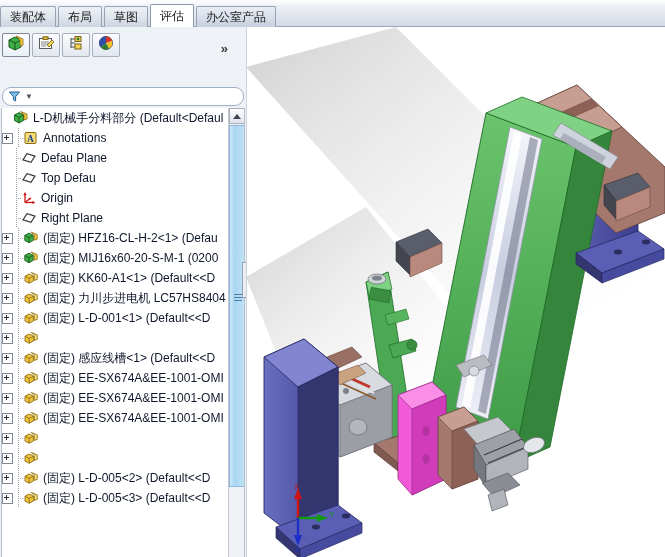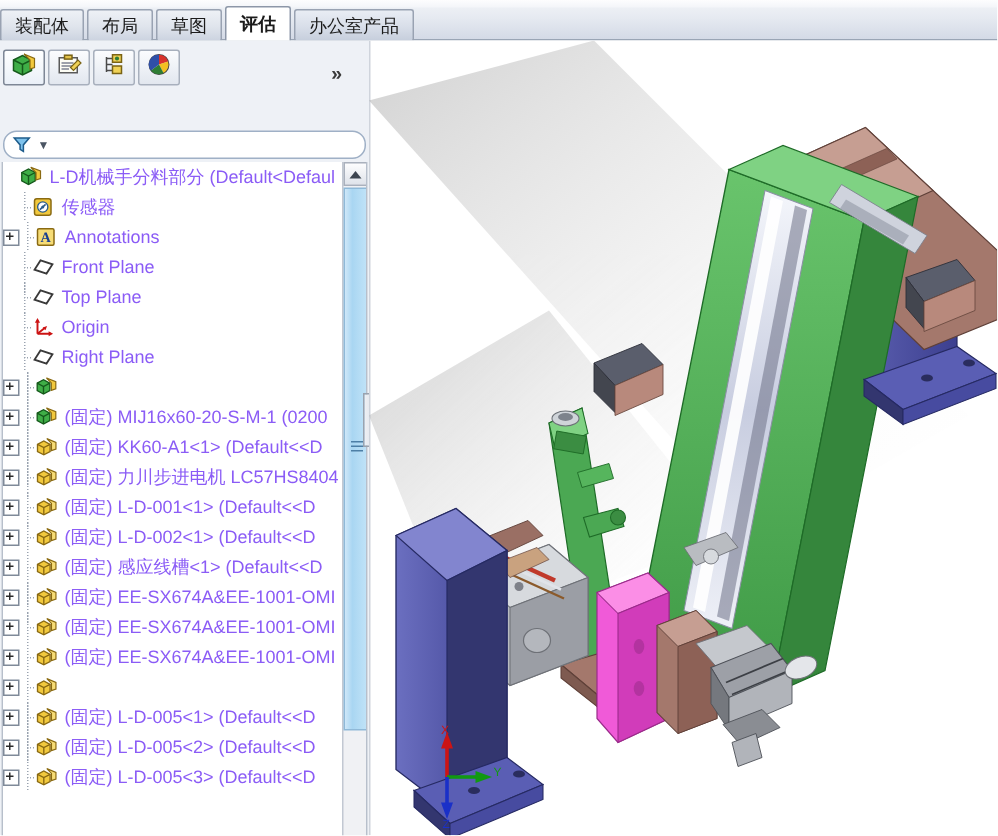--- a/index.html
+++ b/index.html
@@ -27,21 +27,20 @@
     border:1px solid #99a2b2;border-bottom:none;
     border-radius:2px 2px 0 0;
     white-space:nowrap;
     box-sizing:border-box;
   }
   .tab.active{
     background:#ffffff;
     border-color:#8d97a8;
     height:23px;line-height:22px;
     z-index:4;
-    font-weight:bold;
   }
   .tab.endtab{background:linear-gradient(to bottom,#e9edf4 0%,#d8dee9 55%,#c6cedc 100%);margin-top:36px;}
   .tabstrip .tabfill{
     position:absolute;left:0;top:0;width:665px;height:5px;
     background:linear-gradient(to bottom,#fdfdfe,#f3f5f9);
   }
 
   
   .leftpanel{
     position:absolute;left:0;top:27px;width:246px;height:530px;
@@ -76,21 +75,21 @@
 
   
   .treewrap{
     position:absolute;left:1px;top:81px;width:244px;height:466px;
     background:#ffffff;border:1px solid #b7bfcb;border-top:none;
     box-sizing:border-box;overflow:hidden;
   }
   .tree{position:absolute;left:0;top:0;width:228px;height:466px;overflow:hidden;}
   .row{
     position:relative;height:20px;display:flex;align-items:center;
-    font-size:12px;color:#8b5cf6;white-space:nowrap;
+    font-size:12px;color:#0f172a;white-space:nowrap;
   }
   .row .txt{overflow:hidden;text-overflow:clip;}
   .plus{
     width:9px;height:9px;border:1px solid #7f8a99;background:#fff;
     display:inline-block;position:relative;flex:0 0 auto;
     margin-right:2px;
   }
   .plus:before{content:"";position:absolute;left:1px;top:3px;width:5px;height:1px;background:#2b2b2b;}
   .plus:after{content:"";position:absolute;left:3px;top:1px;width:1px;height:5px;background:#2b2b2b;}
   .nob{width:9px;height:9px;display:inline-block;flex:0 0 auto;margin-right:2px;}
@@ -224,54 +223,43 @@
             <span class="nob"></span>
             <span class="icn"><svg width="16" height="16" viewBox="0 0 16 16">
                 <path d="M1.5 5 L6 2.6 L10.5 5 L10.5 10.5 L6 13 L1.5 10.5 Z" fill="#3fae47" stroke="#15591b" stroke-width="0.9"></path>
                 <path d="M1.5 5 L6 7.4 L10.5 5" fill="none" stroke="#15591b" stroke-width="0.9"></path>
                 <path d="M6 7.4 L6 13" stroke="#15591b" stroke-width="0.9"></path>
                 <path d="M7.5 1.5 L14 4 L14 9 L11 10 L11 5 Z" fill="#f2c93e" stroke="#8a6a12" stroke-width="0.8"></path>
               </svg></span>
             <span class="txt">L-D机械手分料部分  (Default&lt;Defaul</span>
           </div>
           <div class="row">
-            <span class="nob"></span>
-            <span class="dotline dash"></span>
-            <span class="icn"><svg width="16" height="16" viewBox="0 0 16 16">
-                <rect x="2" y="2.5" width="11" height="11" rx="1.5" fill="#f2c93e" stroke="#8a6a12" stroke-width="1"></rect>
-                <circle cx="7.5" cy="8" r="3.4" fill="#ffffff" stroke="#2a5c8d" stroke-width="0.9"></circle>
-                <path d="M5.6 9.8 L9.4 6.2" stroke="#2a5c8d" stroke-width="1.1"></path>
-                <circle cx="7.5" cy="8" r="1" fill="#2a5c8d"></circle>
-              </svg></span>
-            <span class="txt">传感器</span>
-          </div>
-          <div class="row">
             <span class="plus"></span>
             <span class="dotline dash"></span>
             <span class="icn"><svg width="16" height="16" viewBox="0 0 16 16">
                 <rect x="2" y="2.5" width="11" height="11" rx="1" fill="#f6dc76" stroke="#8a6a12" stroke-width="1"></rect>
                 <text x="7.5" y="11.6" text-anchor="middle" font-size="9.5" font-family="Liberation Serif, serif" font-weight="bold" fill="#1a3f8f">A</text>
               </svg></span>
             <span class="txt">Annotations</span>
           </div>
           <div class="row">
             <span class="nob"></span>
             <span class="dotline dash"></span>
             <span class="icn"><svg width="16" height="16" viewBox="0 0 16 16">
                 <polygon points="2,9.8 6,3.6 14,6.2 10,12.4" fill="none" stroke="#3a3a3a" stroke-width="1.2"></polygon>
               </svg></span>
-            <span class="txt">Front Plane</span>
+            <span class="txt">Defau Plane</span>
           </div>
           <div class="row">
             <span class="nob"></span>
             <span class="dotline dash"></span>
             <span class="icn"><svg width="16" height="16" viewBox="0 0 16 16">
                 <polygon points="2,9.8 6,3.6 14,6.2 10,12.4" fill="none" stroke="#3a3a3a" stroke-width="1.2"></polygon>
               </svg></span>
-            <span class="txt">Top Plane</span>
+            <span class="txt">Top Defau</span>
           </div>
           <div class="row">
             <span class="nob"></span>
             <span class="dotline dash"></span>
             <span class="icn"><svg width="16" height="16" viewBox="0 0 16 16">
                 <line x1="4" y1="12.5" x2="4" y2="3.5" stroke="#cc1414" stroke-width="1.3"></line>
                 <polygon points="4,2 2.3,5.2 5.7,5.2" fill="#cc1414"></polygon>
                 <line x1="4" y1="12.5" x2="13" y2="12.5" stroke="#cc1414" stroke-width="1.3"></line>
                 <polygon points="14.4,12.5 11.4,10.9 11.4,14.1" fill="#cc1414"></polygon>
                 <line x1="4" y1="12.5" x2="9" y2="8.5" stroke="#cc1414" stroke-width="1.2"></line>
@@ -289,20 +277,21 @@
           </div>
           <div class="row">
             <span class="plus"></span>
             <span class="dotline dash"></span>
             <span class="icn"><svg width="16" height="16" viewBox="0 0 16 16">
                 <path d="M1.8 5.4 L6 3.1 L10.2 5.4 L10.2 10.4 L6 12.7 L1.8 10.4 Z" fill="#3fae47" stroke="#15591b" stroke-width="0.9"></path>
                 <path d="M1.8 5.4 L6 7.7 L10.2 5.4" fill="none" stroke="#15591b" stroke-width="0.9"></path>
                 <path d="M6 7.7 L6 12.7" stroke="#15591b" stroke-width="0.9"></path>
                 <path d="M8 2 L14.2 4.5 L14.2 9.2 L11.2 10.2 L11.2 5.3 Z" fill="#f2c93e" stroke="#8a6a12" stroke-width="0.8"></path>
               </svg></span>
+            <span class="txt">(固定) HFZ16-CL-H-2&lt;1&gt;  (Defau</span>
           </div>
           <div class="row">
             <span class="plus"></span>
             <span class="dotline dash"></span>
             <span class="icn"><svg width="16" height="16" viewBox="0 0 16 16">
                 <path d="M1.8 5.4 L6 3.1 L10.2 5.4 L10.2 10.4 L6 12.7 L1.8 10.4 Z" fill="#3fae47" stroke="#15591b" stroke-width="0.9"></path>
                 <path d="M1.8 5.4 L6 7.7 L10.2 5.4" fill="none" stroke="#15591b" stroke-width="0.9"></path>
                 <path d="M6 7.7 L6 12.7" stroke="#15591b" stroke-width="0.9"></path>
                 <path d="M8 2 L14.2 4.5 L14.2 9.2 L11.2 10.2 L11.2 5.3 Z" fill="#f2c93e" stroke="#8a6a12" stroke-width="0.8"></path>
               </svg></span>
@@ -343,21 +332,20 @@
           </div>
           <div class="row">
             <span class="plus"></span>
             <span class="dotline dash"></span>
             <span class="icn"><svg width="16" height="16" viewBox="0 0 16 16">
                 <path d="M2 6.2 L6.2 4 L10.4 6.2 L10.4 11 L6.2 13.2 L2 11 Z" fill="#f2c93e" stroke="#8a6a12" stroke-width="0.9"></path>
                 <path d="M2 6.2 L6.2 8.4 L10.4 6.2" fill="none" stroke="#8a6a12" stroke-width="0.9"></path>
                 <path d="M6.2 8.4 L6.2 13.2" stroke="#8a6a12" stroke-width="0.9"></path>
                 <path d="M8.2 2.4 L14.3 4.9 L14.3 9.4 L11.3 10.4 L11.3 5.6 Z" fill="#f6dc76" stroke="#8a6a12" stroke-width="0.8"></path>
               </svg></span>
-            <span class="txt">(固定) L-D-002&lt;1&gt;  (Default&lt;&lt;D</span>
           </div>
           <div class="row">
             <span class="plus"></span>
             <span class="dotline dash"></span>
             <span class="icn"><svg width="16" height="16" viewBox="0 0 16 16">
                 <path d="M2 6.2 L6.2 4 L10.4 6.2 L10.4 11 L6.2 13.2 L2 11 Z" fill="#f2c93e" stroke="#8a6a12" stroke-width="0.9"></path>
                 <path d="M2 6.2 L6.2 8.4 L10.4 6.2" fill="none" stroke="#8a6a12" stroke-width="0.9"></path>
                 <path d="M6.2 8.4 L6.2 13.2" stroke="#8a6a12" stroke-width="0.9"></path>
                 <path d="M8.2 2.4 L14.3 4.9 L14.3 9.4 L11.3 10.4 L11.3 5.6 Z" fill="#f6dc76" stroke="#8a6a12" stroke-width="0.8"></path>
               </svg></span>
@@ -408,21 +396,20 @@
           </div>
           <div class="row">
             <span class="plus"></span>
             <span class="dotline dash"></span>
             <span class="icn"><svg width="16" height="16" viewBox="0 0 16 16">
                 <path d="M2 6.2 L6.2 4 L10.4 6.2 L10.4 11 L6.2 13.2 L2 11 Z" fill="#f2c93e" stroke="#8a6a12" stroke-width="0.9"></path>
                 <path d="M2 6.2 L6.2 8.4 L10.4 6.2" fill="none" stroke="#8a6a12" stroke-width="0.9"></path>
                 <path d="M6.2 8.4 L6.2 13.2" stroke="#8a6a12" stroke-width="0.9"></path>
                 <path d="M8.2 2.4 L14.3 4.9 L14.3 9.4 L11.3 10.4 L11.3 5.6 Z" fill="#f6dc76" stroke="#8a6a12" stroke-width="0.8"></path>
               </svg></span>
-            <span class="txt">(固定) L-D-005&lt;1&gt;  (Default&lt;&lt;D</span>
           </div>
           <div class="row">
             <span class="plus"></span>
             <span class="dotline dash"></span>
             <span class="icn"><svg width="16" height="16" viewBox="0 0 16 16">
                 <path d="M2 6.2 L6.2 4 L10.4 6.2 L10.4 11 L6.2 13.2 L2 11 Z" fill="#f2c93e" stroke="#8a6a12" stroke-width="0.9"></path>
                 <path d="M2 6.2 L6.2 8.4 L10.4 6.2" fill="none" stroke="#8a6a12" stroke-width="0.9"></path>
                 <path d="M6.2 8.4 L6.2 13.2" stroke="#8a6a12" stroke-width="0.9"></path>
                 <path d="M8.2 2.4 L14.3 4.9 L14.3 9.4 L11.3 10.4 L11.3 5.6 Z" fill="#f6dc76" stroke="#8a6a12" stroke-width="0.8"></path>
               </svg></span>

